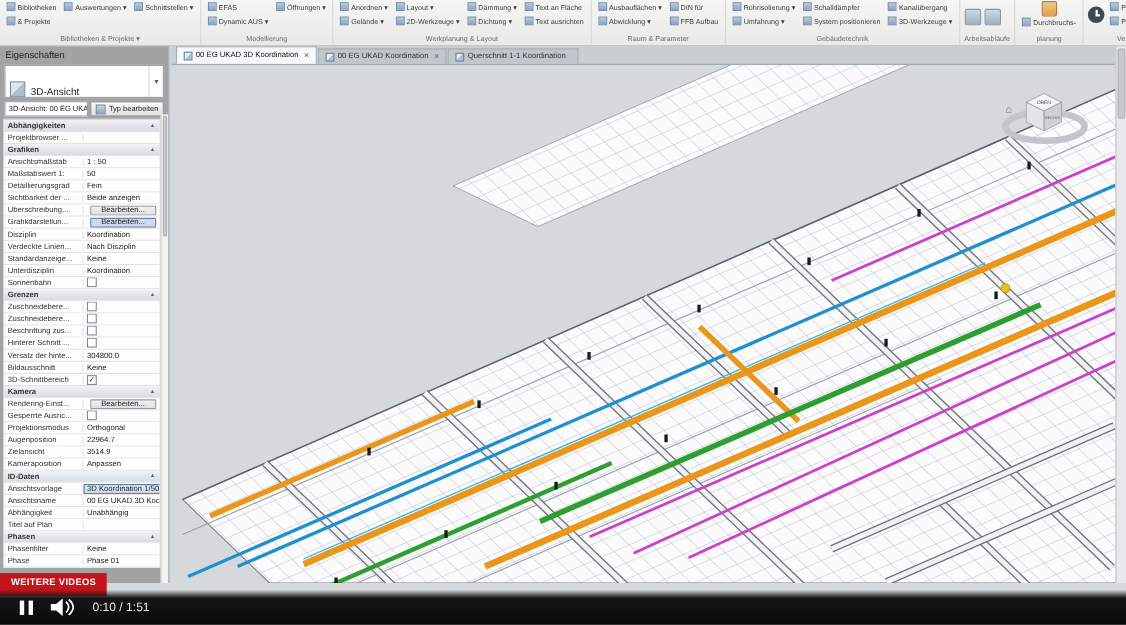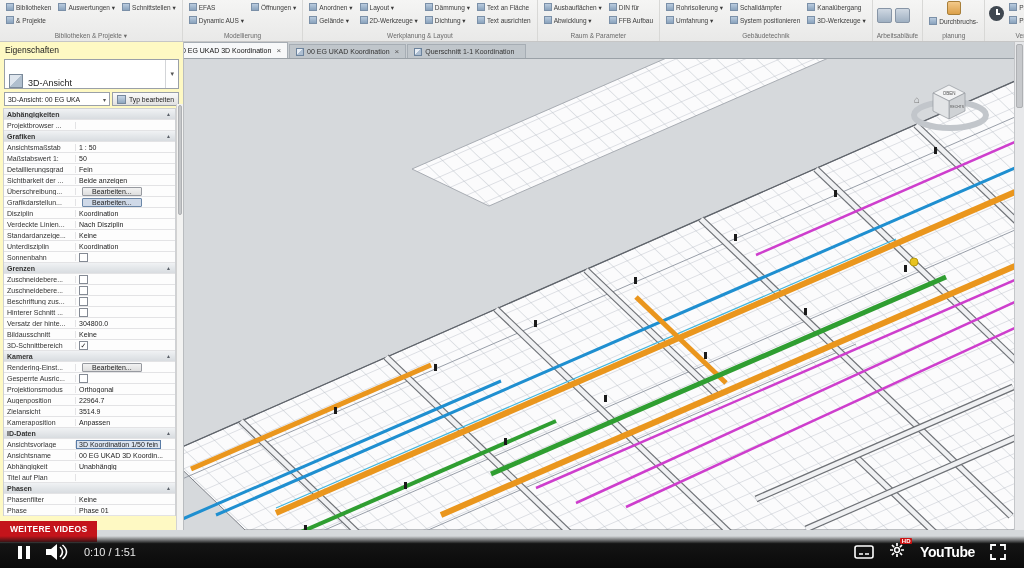--- a/index.html
+++ b/index.html
@@ -21,21 +21,21 @@
   .rbtn:not(:empty)::before{content:"";display:inline-block;width:6px;height:6px;margin-right:2px;
     background:linear-gradient(#b9cbde,#8aa3bd);border:1px solid #7b90a8;vertical-align:-1px}
   .rlabel{font-size:6.5px;color:#6a6a6a;text-align:center;height:11px;line-height:11px;white-space:nowrap}
   .ribicon{width:15px;height:15px;background:linear-gradient(#cfd8e2,#9fb0c2);border:1px solid #8795a6;border-radius:2px}
   .clockicon{width:15px;height:15px;border-radius:50%;background:#3f4750;position:relative;display:inline-block;margin-top:5px}
   .clockicon::after{content:"";position:absolute;left:7px;top:3px;width:1.5px;height:5px;background:#fff}
   .clockicon::before{content:"";position:absolute;left:7px;top:7px;width:4px;height:1.5px;background:#fff}
   .dbicon{width:14px;height:14px;background:linear-gradient(#f3c98a,#dba04a);border:1px solid #a87f3a;border-radius:2px}
 
   
-  .props{position:absolute;left:0;top:42px;width:184px;bottom:38px;background:#fef9c3;
+  .props{position:absolute;left:0;top:42px;width:154px;bottom:38px;background:#a3a3a3;
     border-right:1px solid #b9bcbf;overflow:hidden;z-index:5}
   .ptitle{font-size:8.5px;color:#222;padding:3px 0 2px 5px}
   .typesel{height:30px;margin:2px 4px 0;background:#fff;border:1px solid #9aa0a8;
     display:flex;align-items:flex-end;padding:0 4px;gap:5px}
   .cubeicon{width:14px;height:14px;background:linear-gradient(135deg,#dfe6ee 50%,#b0bfce 50%);border:1px solid #7b8a9a}
   .tslabel{font-size:9px;color:#222;flex:1}
   .tscar{font-size:7px;color:#555;border-left:1px solid #d3d5d8;padding-left:4px;align-self:stretch;display:flex;align-items:center}
   .instrow{display:flex;height:14px;margin:3px 4px 2px;gap:2px}
   .combo{flex:1;background:#fff;border:1px solid #9aa0a8;font-size:6.8px;display:flex;align-items:center;padding:0 3px;color:#222;white-space:nowrap;overflow:hidden}
   .combo .car{margin-left:auto;font-size:6px;color:#555}
@@ -562,30 +562,13 @@
     </div>
 
   <svg width="22" height="16" viewBox="0 0 22 16">
     <polygon points="0,5 5,5 11,0 11,16 5,11 0,11" fill="#fff"></polygon>
     <path d="M14 3 q5 5 0 10" stroke="#fff" fill="none" stroke-width="1.6"></path>
     <path d="M16.5 1 q8 7 0 14" stroke="#fff" fill="none" stroke-width="1.6"></path>
   </svg>
 
   <span class="timetext">0:10 / 1:51</span>
 
-  <div class="pright">
-    <svg width="20" height="14" viewBox="0 0 20 14">
-      <rect x="1" y="1" width="18" height="12" rx="2" fill="none" stroke="#fff" stroke-width="1.6"></rect>
-      <path d="M5 9h4M11 9h4" stroke="#fff" stroke-width="1.6"></path>
-    </svg>
-    <div class="gearwrap">
-      <svg width="16" height="16" viewBox="0 0 16 16">
-        <circle cx="8" cy="8" r="2.4" fill="none" stroke="#fff" stroke-width="1.5"></circle>
-        <path d="M8 1v3M8 12v3M1 8h3M12 8h3M3 3l2.1 2.1M10.9 10.9L13 13M13 3l-2.1 2.1M5.1 10.9L3 13" stroke="#fff" stroke-width="1.7"></path>
-      </svg>
-      <span class="hdbadge">HD</span>
-    </div>
-    <span class="ytlogo">YouTube</span>
-    <svg width="16" height="16" viewBox="0 0 16 16">
-      <path d="M1 6V1h5M10 1h5v5M15 10v5h-5M6 15H1v-5" fill="none" stroke="#fff" stroke-width="1.8"></path>
-    </svg>
-  </div>
 </div>
 
 </body></html>

